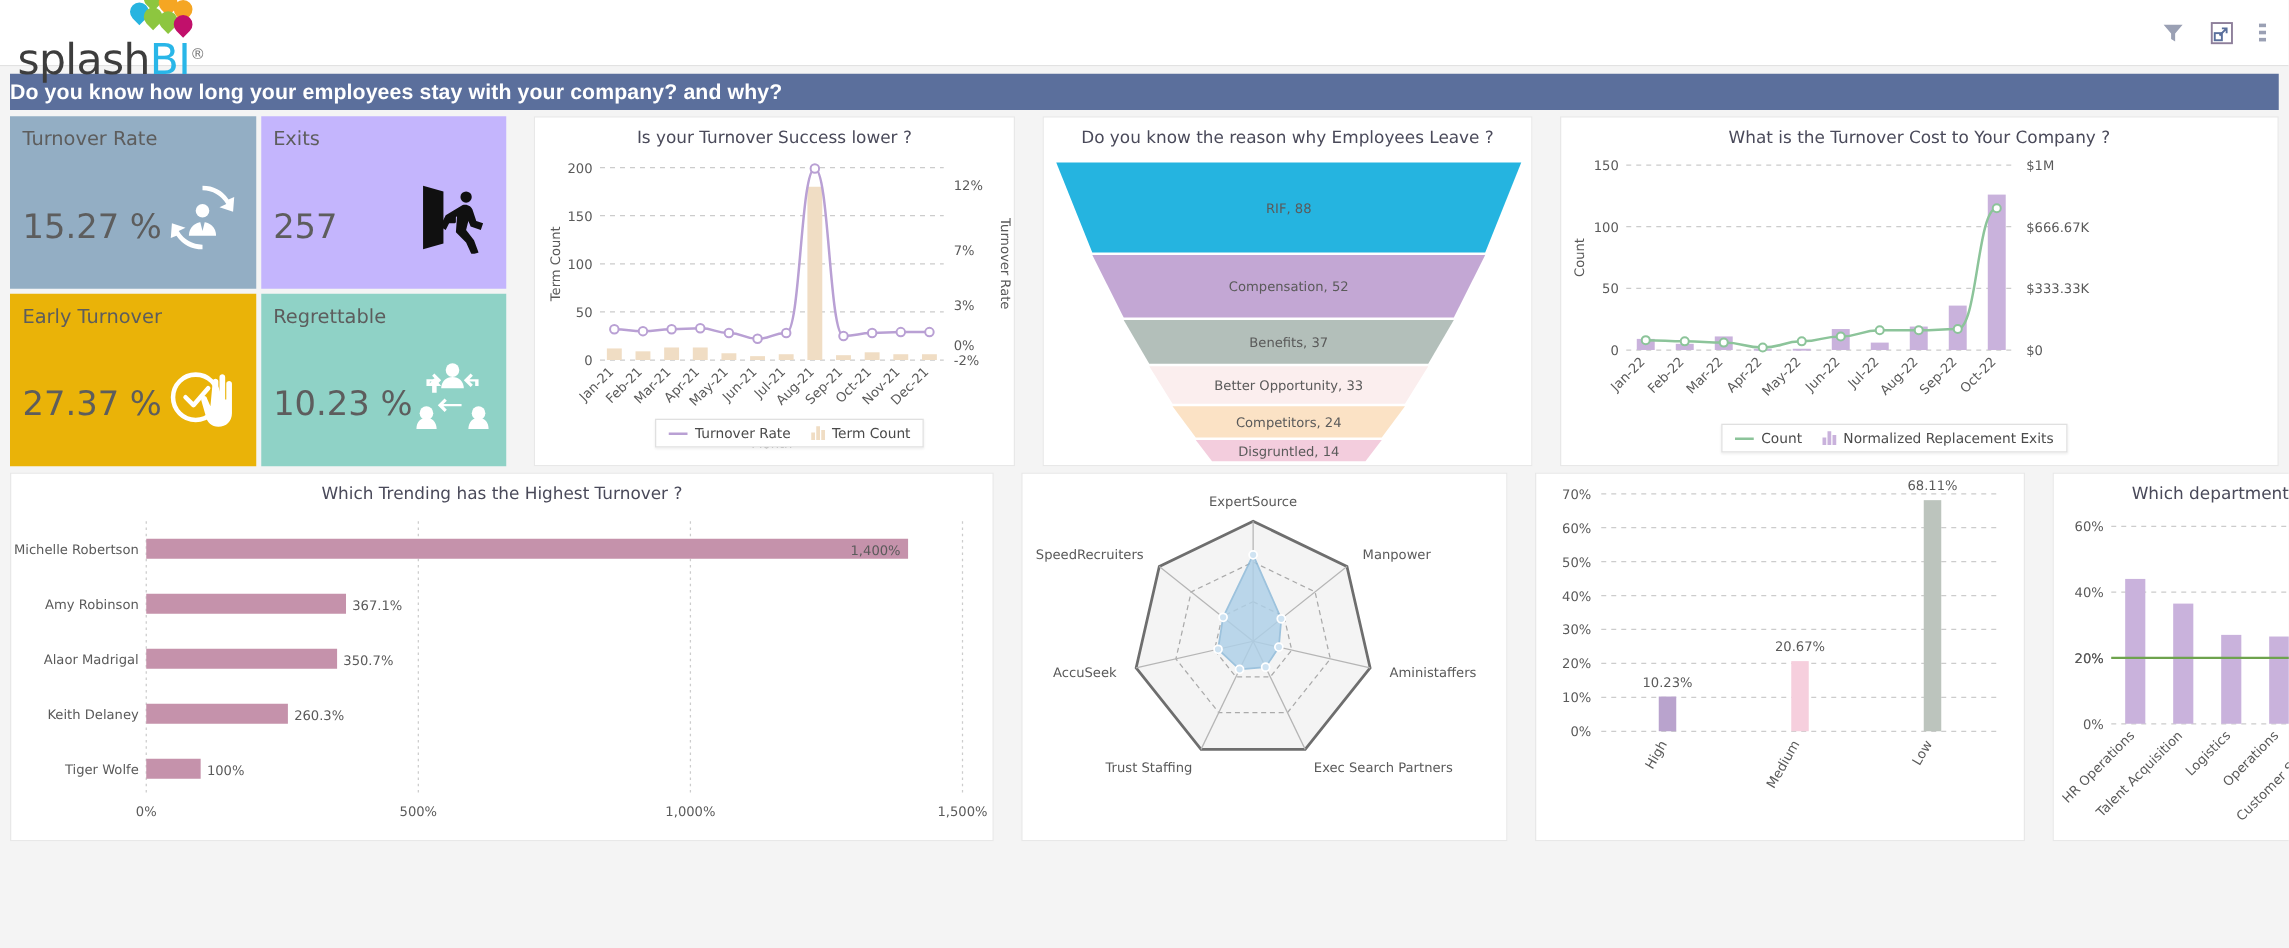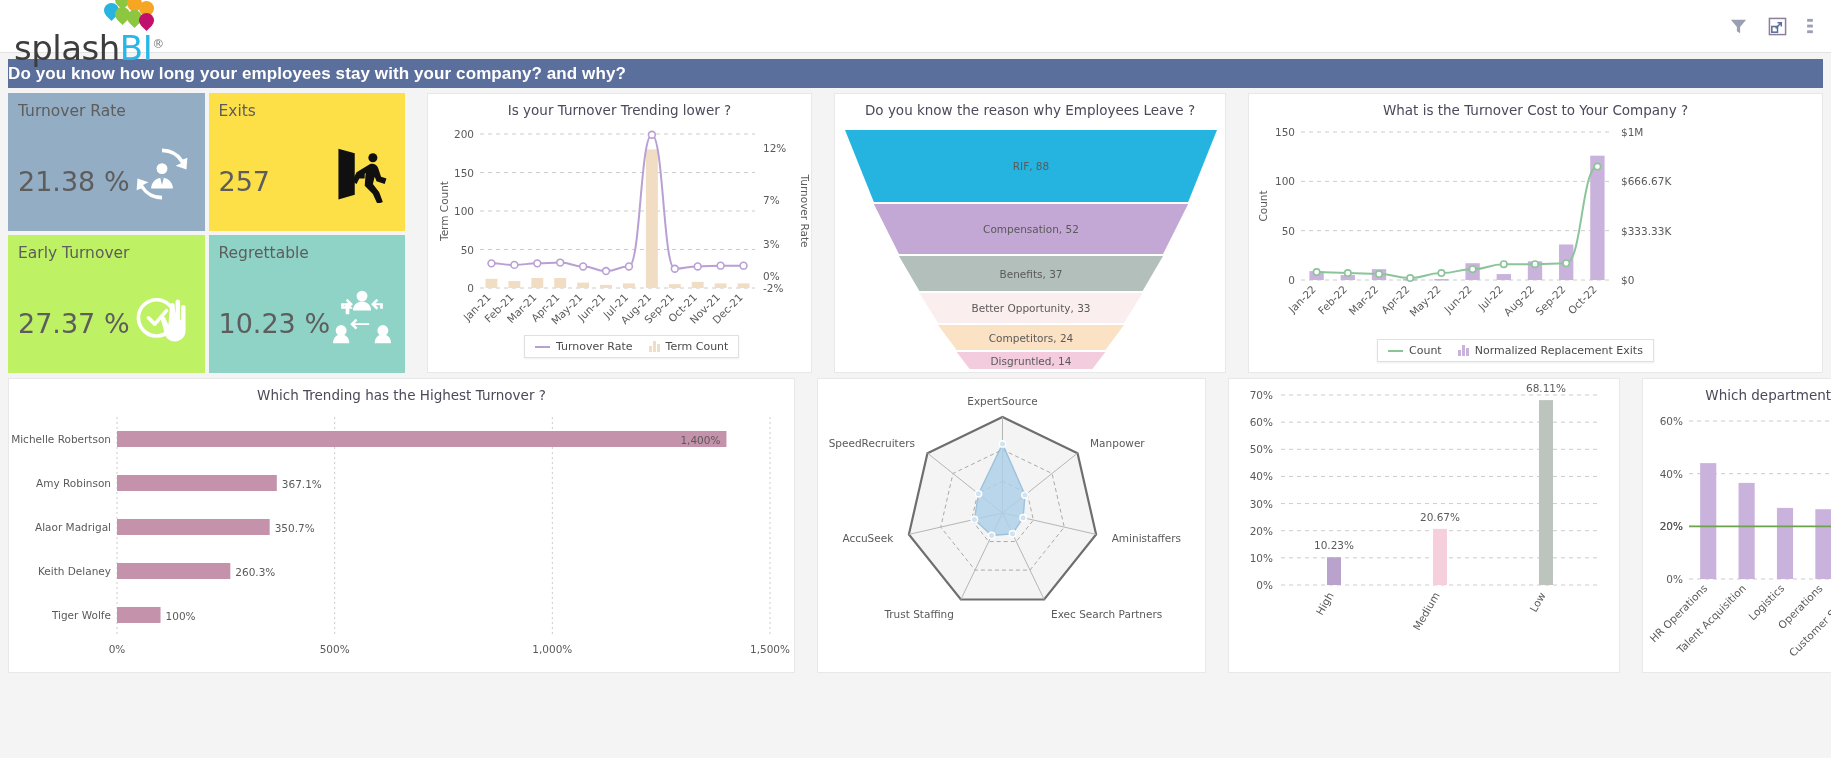--- a/index.html
+++ b/index.html
@@ -116,46 +116,46 @@
   <div class="banner">
     <span>Do you know how long your employees stay with your company? and why?</span>
   </div>
 
   <div class="row">
 
     <div class="kpi-grid" style="height:280px;">
 
       <div class="kpi" style="background:#93aec4;">
         <div class="k-label">Turnover Rate</div>
-        <div class="k-value">21.38 %</div>
+        <div class="k-value">15.27 %</div>
         <div class="k-icon">
           <svg viewBox="0 0 64 64">
             <path d="M32 8a24 24 0 0 1 21 12l-6 3 12 4 1-13-5 2A28 28 0 0 0 32 4z" fill="#fff"></path>
             <path d="M32 56a24 24 0 0 1-21-12l6-3-12-4-1 13 5-2A28 28 0 0 0 32 60z" fill="#fff"></path>
             <circle cx="32" cy="26" r="6" fill="#fff"></circle>
             <path d="M20 48c0-7 5.5-12 12-12s12 5 12 12z" fill="#fff"></path>
             <path d="M30 36 32 44 34 36z" fill="#93aec4"></path>
           </svg>
         </div>
       </div>
 
-      <div class="kpi" style="background:#fde047;">
+      <div class="kpi" style="background:#c4b5fd;">
         <div class="k-label">Exits</div>
         <div class="k-value">257</div>
         <div class="k-icon">
           <svg viewBox="0 0 64 64">
             <path d="M6 4 24 9v46L6 60z" fill="#101010"></path>
             <circle cx="44" cy="14" r="5" fill="#101010"></circle>
             <path d="M41 21c4-1 8 1 9 5l3 9 6 2-2 6-9-3-2-5-2 8 7 9 4 11-6 2-5-11-9-9 1-14-6 4-4 8-5-3 5-10z" fill="#101010"></path>
             <rect x="27" y="30" width="8" height="7" rx="1" fill="#101010"></rect>
           </svg>
         </div>
       </div>
 
-      <div class="kpi" style="background:#bef264;">
+      <div class="kpi" style="background:#eab308;">
         <div class="k-label">Early Turnover</div>
         <div class="k-value">27.37 %</div>
         <div class="k-icon">
           <svg viewBox="0 0 64 64">
             <circle cx="26" cy="34" r="20" fill="none" stroke="#fff" stroke-width="4"></circle>
             <path d="M17 34 24 41 37 26" fill="none" stroke="#fff" stroke-width="4" stroke-linecap="round" stroke-linejoin="round"></path>
             <path d="M41 20c0-3 5-3 5 0v16h1V16c0-3 5-3 5 0v20h1V22c0-3 5-3 5 0v26c0 7-5 12-12 12-6 0-10-4-11-9l-4-14c-1-4 4-6 5-2l3 7z" fill="#fff"></path>
           </svg>
         </div>
       </div>
@@ -174,21 +174,21 @@
             <path d="M10 22 h6 v-4 l7 6 -7 6 v-4 h-6z" fill="#fff" transform="rotate(-90 16 24)"></path>
             <path d="M9 24 v-6 h8 l-3 -3 2-2 6 6 -6 6 -2-2 3-3 h-5 v4z" fill="#fff"></path>
             <path d="M55 24 v-6 h-8 l3 -3 -2-2 -6 6 6 6 2-2 -3-3 h5 v4z" fill="#fff"></path>
             <path d="M40 40 h-16 l3 -3 -2-2 -6 6 6 6 2-2 -3-3 h16z" fill="#fff"></path>
           </svg>
         </div>
       </div>
     </div>
 
     <div class="panel" style="width:385px;height:280px;">
-      <div class="panel-title">Is your Turnover Trending lower ?</div>
+      <div class="panel-title">Is your Turnover Success lower ?</div>
       <div class="chartbox" id="trend-chart"><svg width="385" height="252" viewBox="0 0 385 252">
             <line x1="52" y1="170" x2="327" y2="170" stroke="#ccc" stroke-width="1" stroke-dasharray="4 4"></line>
             <text x="46" y="174" text-anchor="end" class="tick">0</text>
             <line x1="52" y1="131.5" x2="327" y2="131.5" stroke="#ccc" stroke-width="1" stroke-dasharray="4 4"></line>
             <text x="46" y="135.5" text-anchor="end" class="tick">50</text>
             <line x1="52" y1="93" x2="327" y2="93" stroke="#ccc" stroke-width="1" stroke-dasharray="4 4"></line>
             <text x="46" y="97" text-anchor="end" class="tick">100</text>
             <line x1="52" y1="54.5" x2="327" y2="54.5" stroke="#ccc" stroke-width="1" stroke-dasharray="4 4"></line>
             <text x="46" y="58.5" text-anchor="end" class="tick">150</text>
             <line x1="52" y1="16" x2="327" y2="16" stroke="#ccc" stroke-width="1" stroke-dasharray="4 4"></line>

